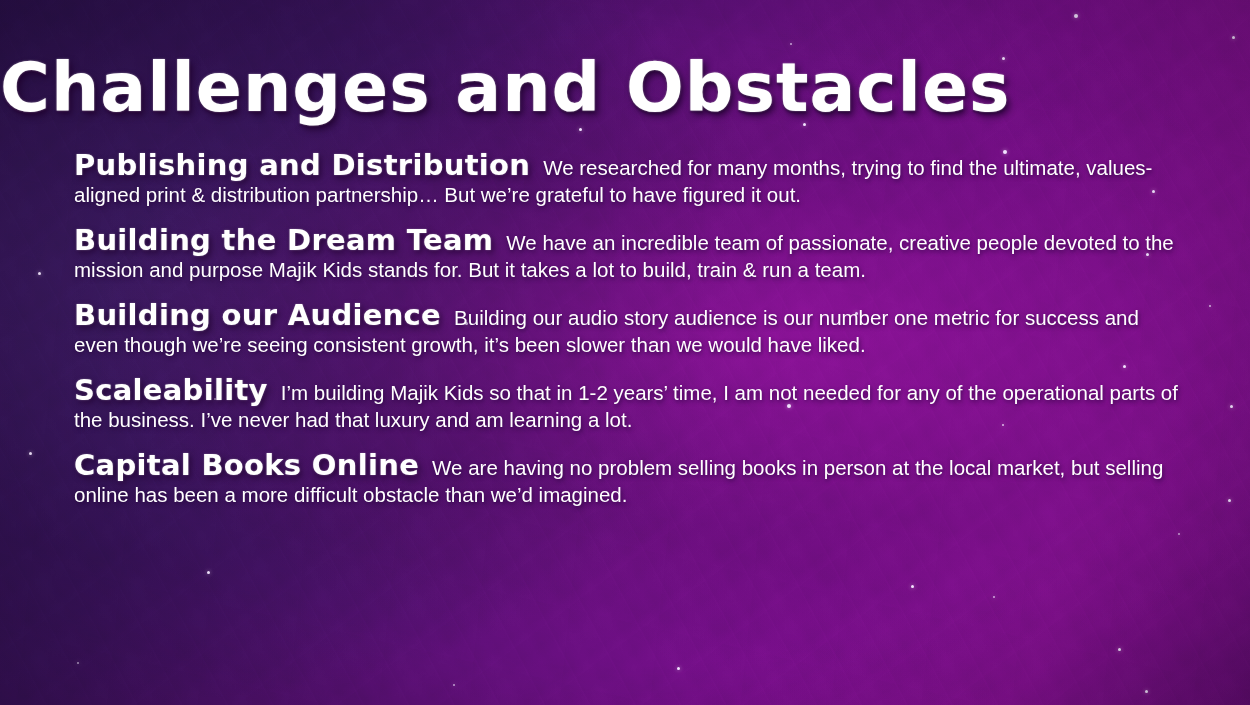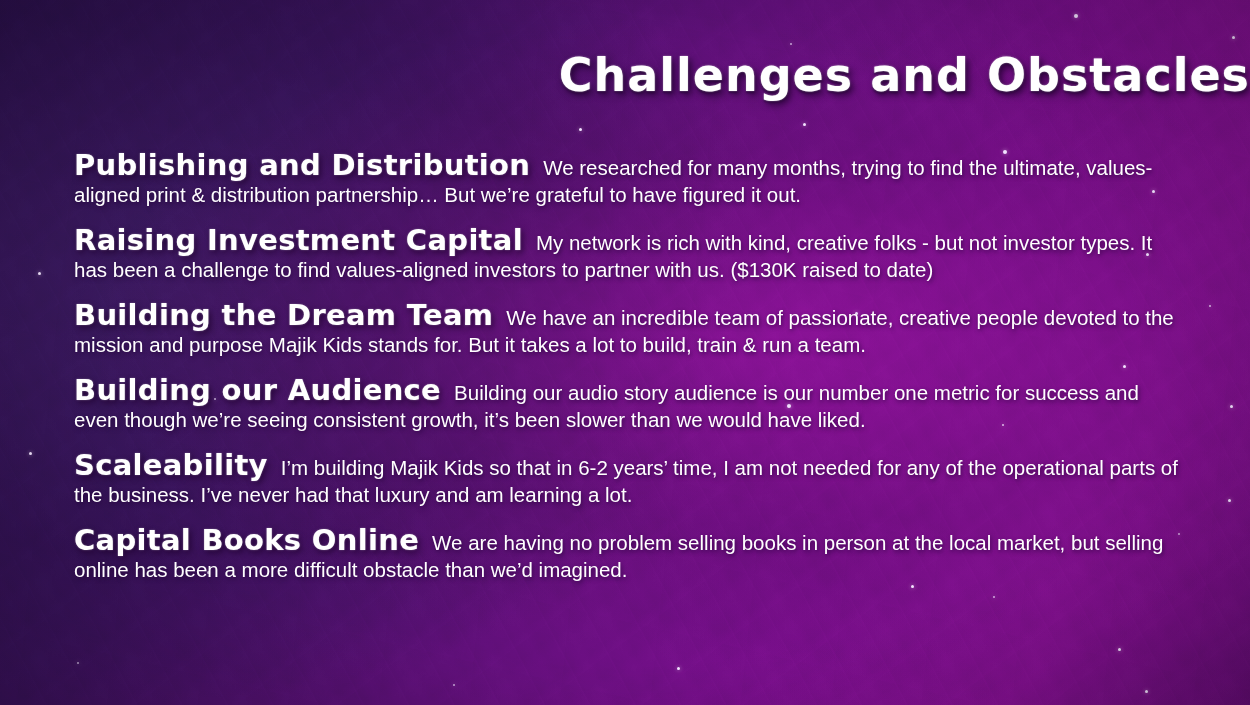--- a/index.html
+++ b/index.html
@@ -53,24 +53,24 @@
   .content {
     position: absolute;
     inset: 0;
     z-index: 5;
   }
   .title {
     position: absolute;
     top: 48px;
     left: 0;
     width: 100%;
-    text-align: right;
+    text-align: left;
     font-family: "DejaVu Sans", sans-serif;
     font-weight: bold;
-    font-size: 46px;
+    font-size: 68px;
     letter-spacing: 1px;
     color: #ffffff;
     text-shadow:
       0 0 2px rgba(255,255,255,0.5),
       3px 4px 7px rgba(30, 0, 45, 0.85),
       0 2px 2px rgba(40, 0, 60, 0.8);
   }
   .items {
     position: absolute;
     top: 152px;
@@ -146,41 +146,36 @@
     <div class="title">Challenges and Obstacles</div>
 
     <div class="items">
 
       <div class="item">
         <div class="item-line">
           <span class="item-head">Publishing and Distribution</span><span class="item-body">We researched for many months, trying to find the ultimate, values-aligned print &amp; distribution partnership… But we’re grateful to have figured it out.</span>
         </div>
       </div>
 
-      <div class="item">
-        <div class="item-line">
-          <span class="item-head">Raising Investment Capital</span><span class="item-body">My network is rich with kind, creative folks - but not investor types. It has been a challenge to find values-aligned investors to partner with us. ($130K raised to date)</span>
-        </div>
-      </div>
 
       <div class="item">
         <div class="item-line">
           <span class="item-head">Building the Dream Team</span><span class="item-body">We have an incredible team of passionate, creative people devoted to the mission and purpose Majik Kids stands for. But it takes a lot to build, train &amp; run a team.</span>
         </div>
       </div>
 
       <div class="item">
         <div class="item-line">
           <span class="item-head">Building our Audience</span><span class="item-body">Building our audio story audience is our number one metric for success and even though we’re seeing consistent growth, it’s been slower than we would have liked.</span>
         </div>
       </div>
 
       <div class="item">
         <div class="item-line">
-          <span class="item-head">Scaleability</span><span class="item-body">I’m building Majik Kids so that in 6-2 years’ time, I am not needed for any of the operational parts of the business. I’ve never had that luxury and am learning a lot.</span>
+          <span class="item-head">Scaleability</span><span class="item-body">I’m building Majik Kids so that in 1-2 years’ time, I am not needed for any of the operational parts of the business. I’ve never had that luxury and am learning a lot.</span>
         </div>
       </div>
 
       <div class="item">
         <div class="item-line">
           <span class="item-head">Capital Books Online</span><span class="item-body">We are having no problem selling books in person at the local market, but selling online has been a more difficult obstacle than we’d imagined.</span>
         </div>
       </div>
 
     </div>

